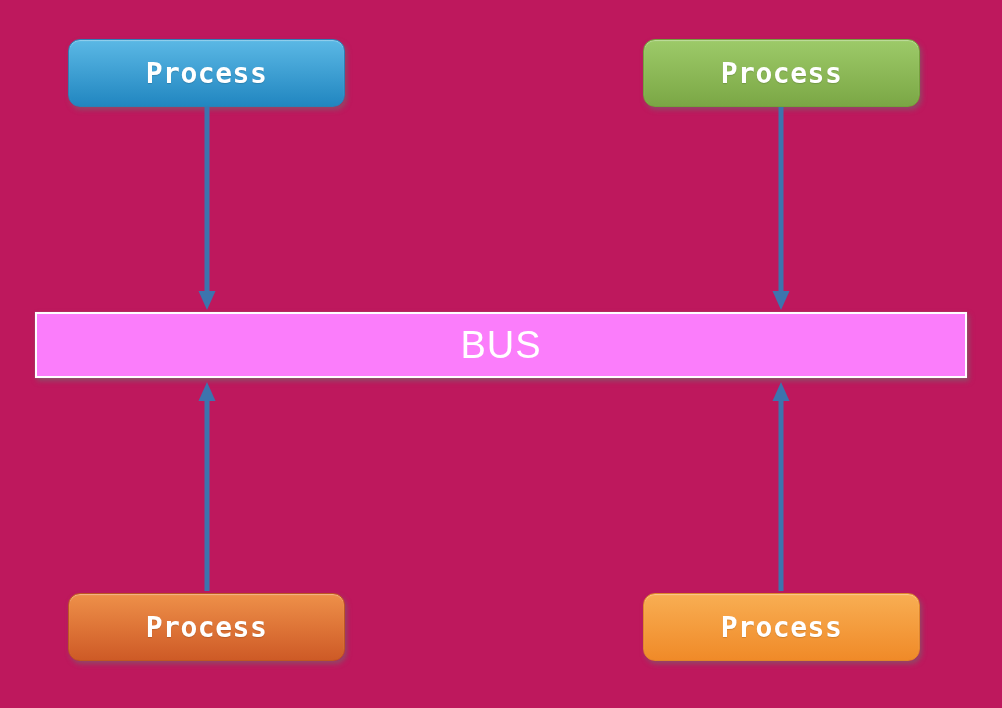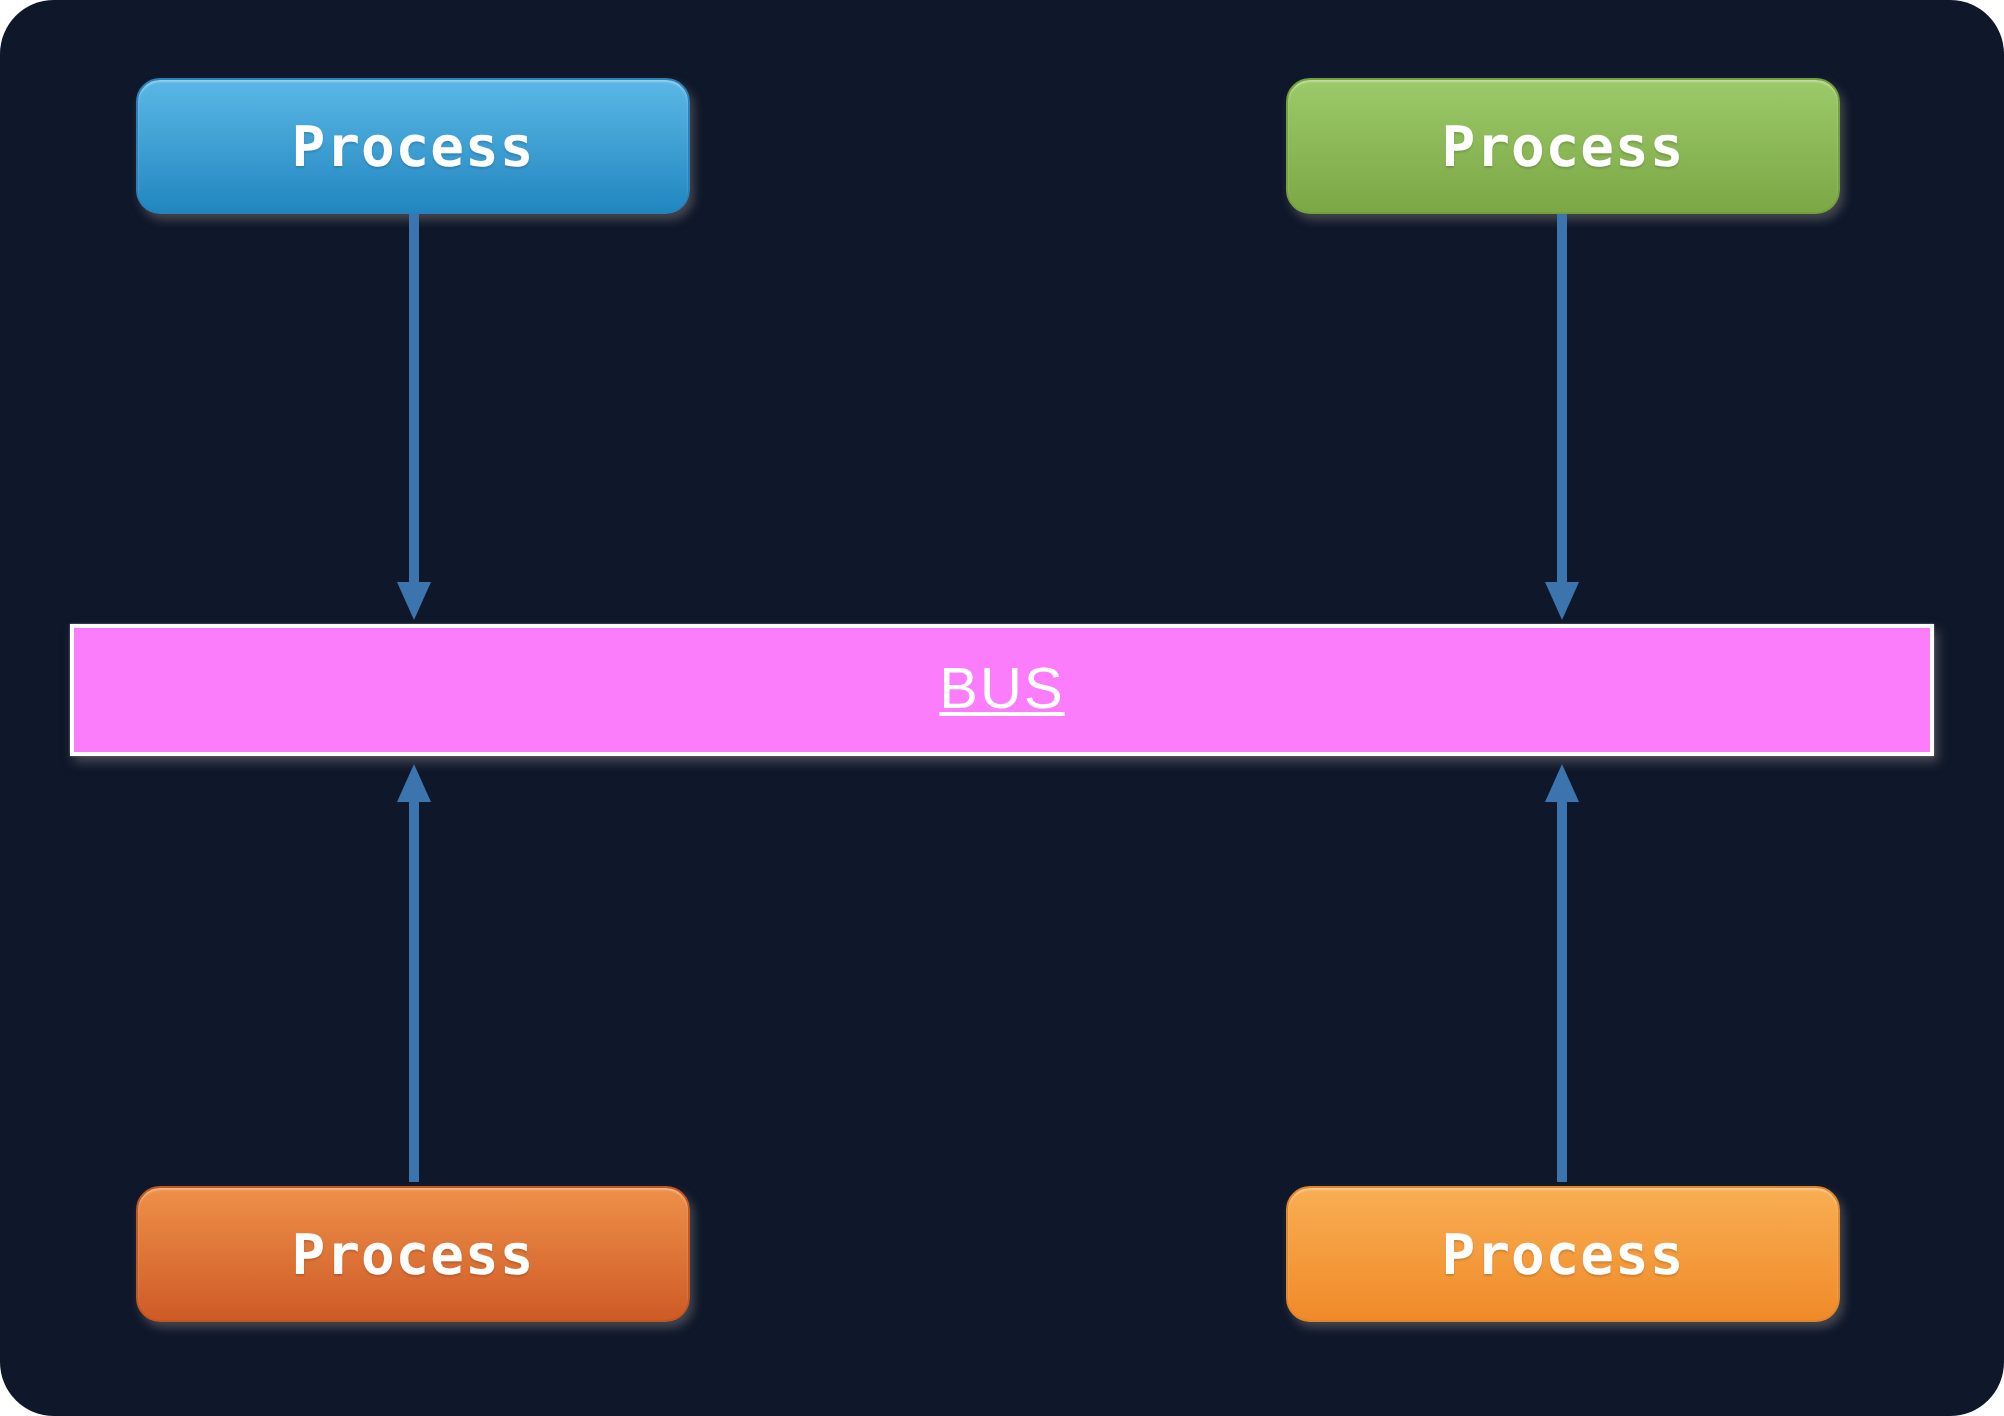--- a/index.html
+++ b/index.html
@@ -4,24 +4,23 @@
 <style>
   html, body {
     margin: 0;
     padding: 0;
     background: #ffffff;
   }
   .canvas {
     position: relative;
     width: 1002px;
     height: 708px;
-    background: #0f172a;
+    background: #be185d;
     overflow: hidden;
     font-family: "Liberation Sans", sans-serif;
-    border-radius: 27px;
   }
   
   .process-box {
     position: absolute;
     width: 275px;
     height: 66px;
     border-radius: 12px;
     border: 1.5px solid transparent;
     box-shadow: 2px 3px 5px rgba(110,110,110,0.55), inset 0 1px 1px rgba(255,255,255,0.35);
     display: flex;
@@ -49,24 +48,23 @@
     height: 62px;
     border: 2px solid #ffffff;
     box-shadow: 2px 3px 5px rgba(110,110,110,0.6), 0 0 1px rgba(150,150,150,0.8);
     display: flex;
     align-items: center;
     justify-content: center;
   }
   .bus-label {
     color: #ffffff;
     font-family: "Liberation Sans", sans-serif;
-    font-size: 29px;
+    font-size: 38px;
     font-weight: 400;
     letter-spacing: 1px;
-    text-decoration: underline;
   }
   
   .arrow {
     position: absolute;
     width: 20px;
   }
   .arrow svg { display: block; }
   .arrow-a { left: 197px; top: 107px; height: 203px; }
   .arrow-b { left: 771px; top: 107px; height: 203px; }
   .arrow-c { left: 197px; top: 382px; height: 209px; }

